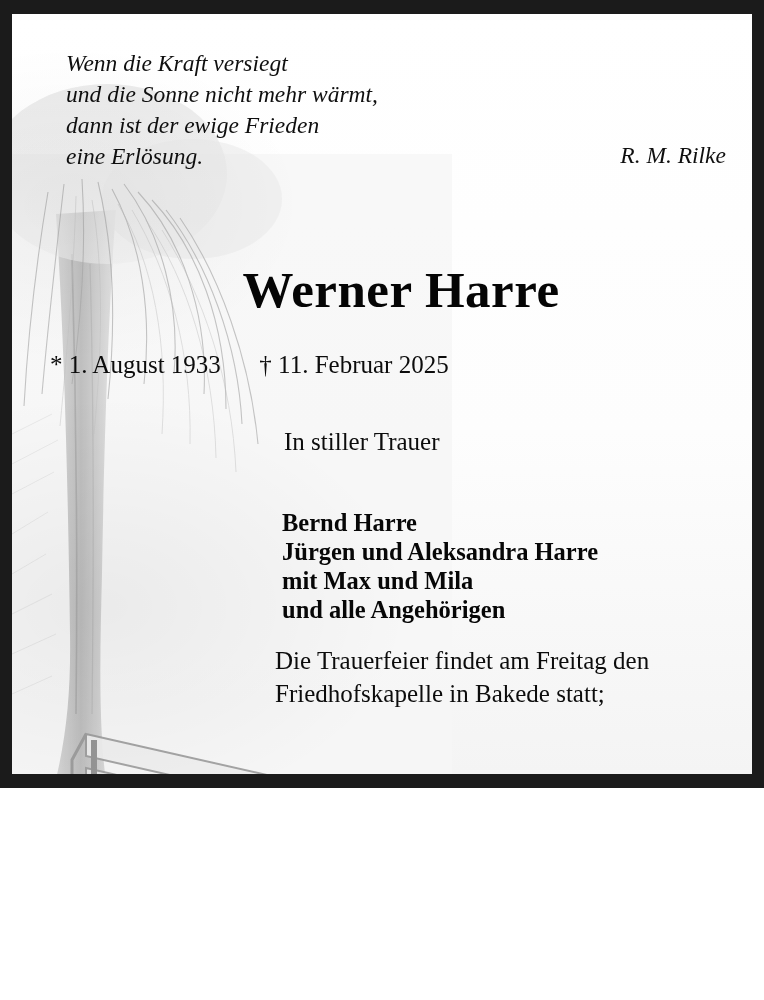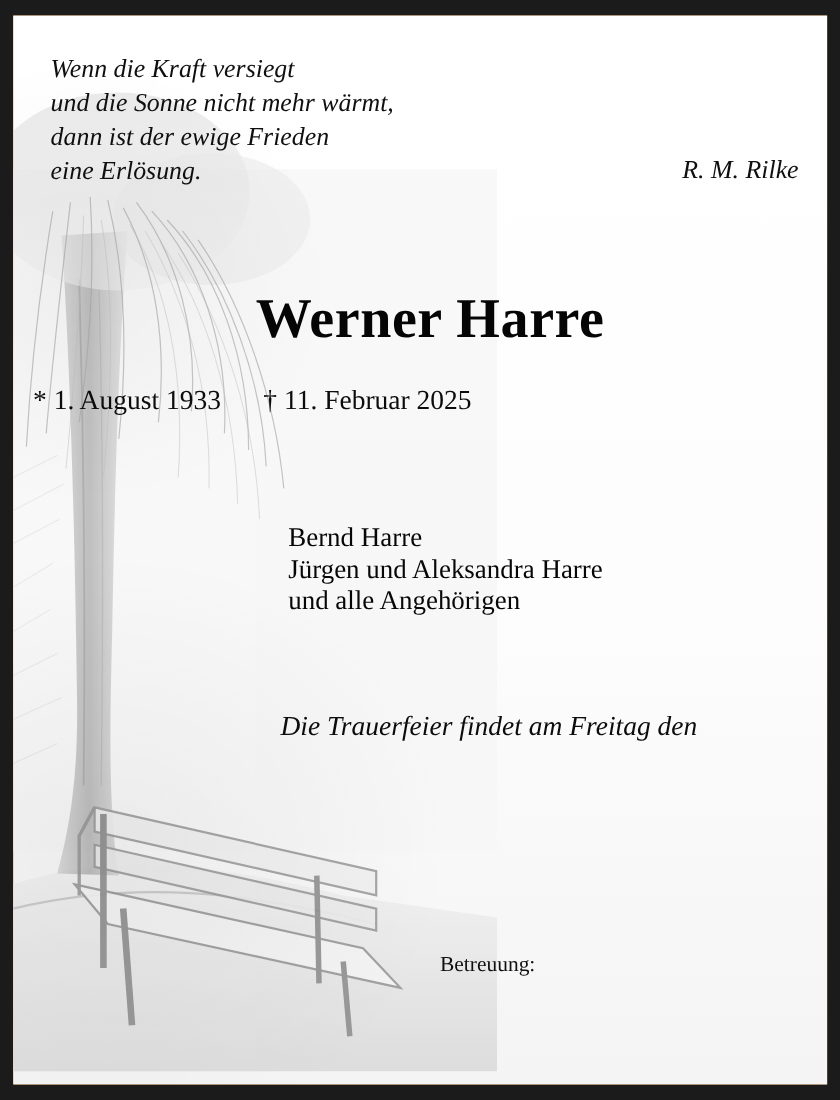--- a/index.html
+++ b/index.html
@@ -11,28 +11,29 @@
     width: 764px;
     height: 1000px;
     font-family: "Liberation Serif", serif;
     color: #111111;
     overflow: hidden;
   }
 
   .obituary {
     position: relative;
     width: 764px;
-    height: 1000px;
+    height: 788px;
     box-sizing: border-box;
-    background: #fdba74;
+    background: #86efac;
     border-top: 14px solid #1b1b1b;
     border-bottom: 14px solid #1b1b1b;
     border-left: 12px solid #1b1b1b;
     border-right: 12px solid #1b1b1b;
     overflow: hidden;
+    padding-left: 20px;
   }
 
   .paper {
     position: absolute;
     inset: 0;
     background:
       linear-gradient(180deg, #ffffff 0%, #fdfdfd 55%, #f4f4f4 100%);
   }
 
   
@@ -111,38 +112,38 @@
     position: absolute;
     left: 252px;
     top: 414px;
     font-size: 25px;
     color: #0c0c0c;
   }
 
   .family {
     position: absolute;
     left: 250px;
-    top: 460px;
+    top: 494px;
     font-size: 24.5px;
-    font-weight: normal;
+    font-weight: bold;
     line-height: 29px;
     color: #070707;
   }
   .family div { white-space: nowrap; }
 
   .ceremony {
     position: absolute;
     left: 243px;
     top: 631px;
     width: 470px;
     font-size: 25px;
     line-height: 32.5px;
     color: #0c0c0c;
   }
-  .ceremony div { white-space: nowrap; font-style: italic; }
+  .ceremony div { white-space: nowrap; }
 
   .undertaker {
     position: absolute;
     left: 388px;
     top: 850px;
     font-size: 19.5px;
     line-height: 28px;
     color: #101010;
   }
   .undertaker div { white-space: nowrap; }
@@ -247,29 +248,32 @@
     <div class="deceased-name">Werner Harre</div>
 
     <div class="dates">
       <span>*</span>
       <span>1. August 1933</span>
       <span class="gap"></span>
       <span>†</span>
       <span>11. Februar 2025</span>
     </div>
 
+    <div class="mourning-intro">In stiller Trauer</div>
 
     <div class="family">
       <div>Bernd Harre</div>
       <div>Jürgen und Aleksandra Harre</div>
+      <div>mit Max und Mila</div>
       <div>und alle Angehörigen</div>
     </div>
 
     <div class="ceremony">
       <div>Die Trauerfeier findet am Freitag den</div>
+      <div>Friedhofskapelle in Bakede statt;</div>
     </div>
 
     <div class="undertaker">
       <div>Betreuung:</div>
     </div>
 
   </div>
 </div>
 
 </body></html>

